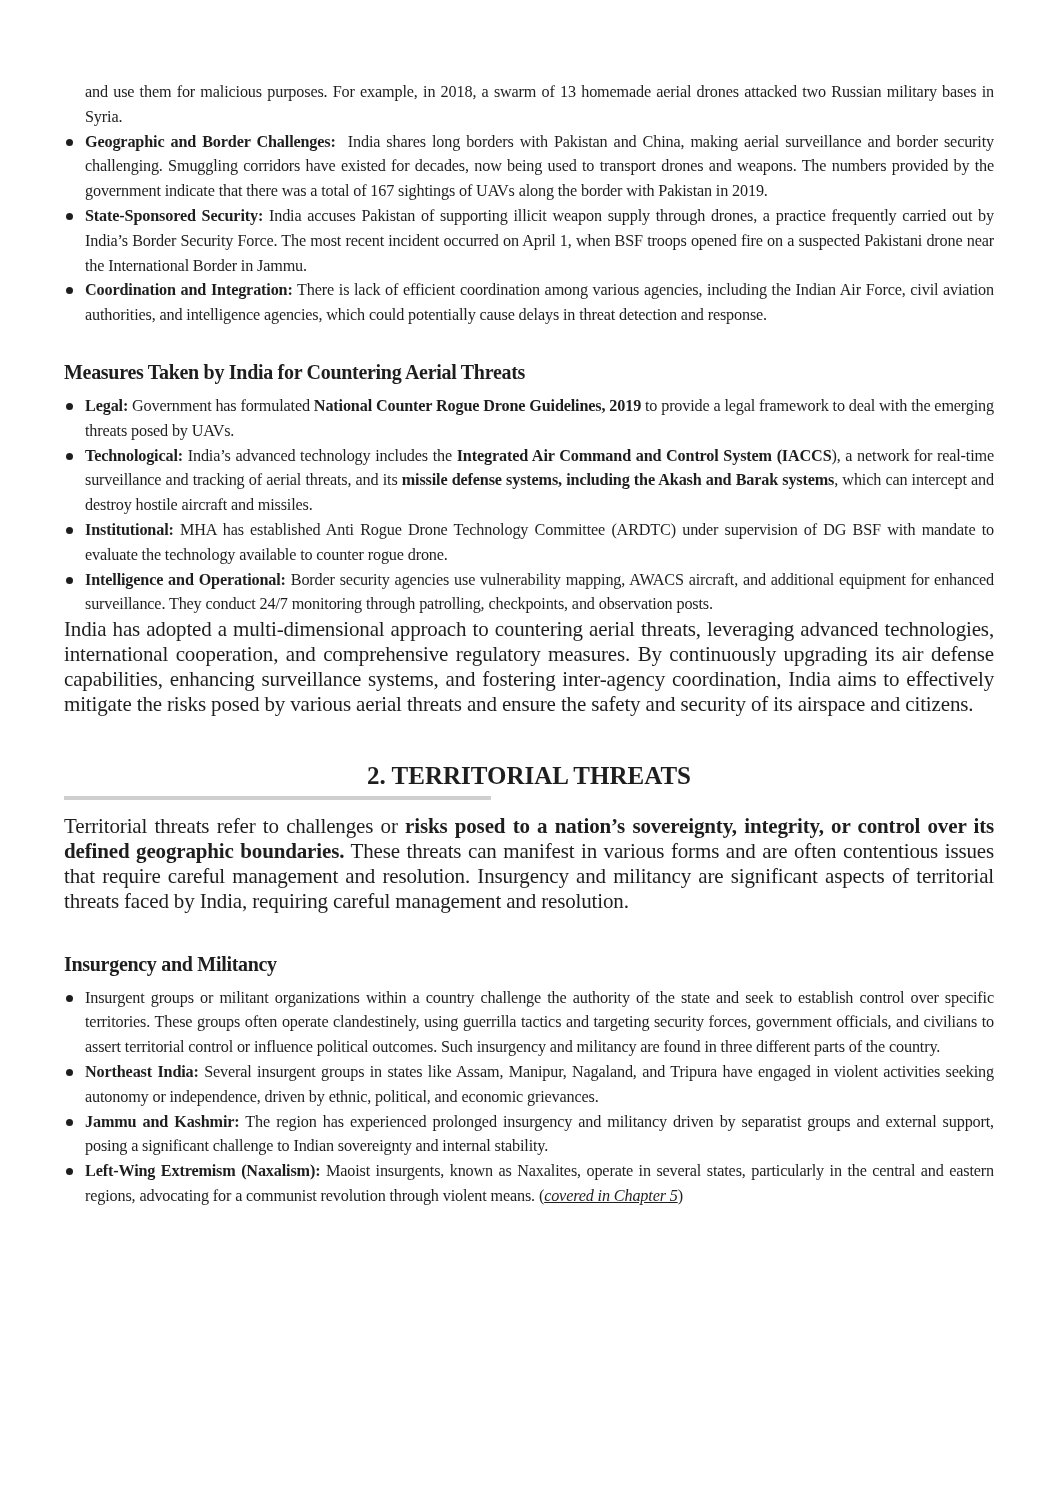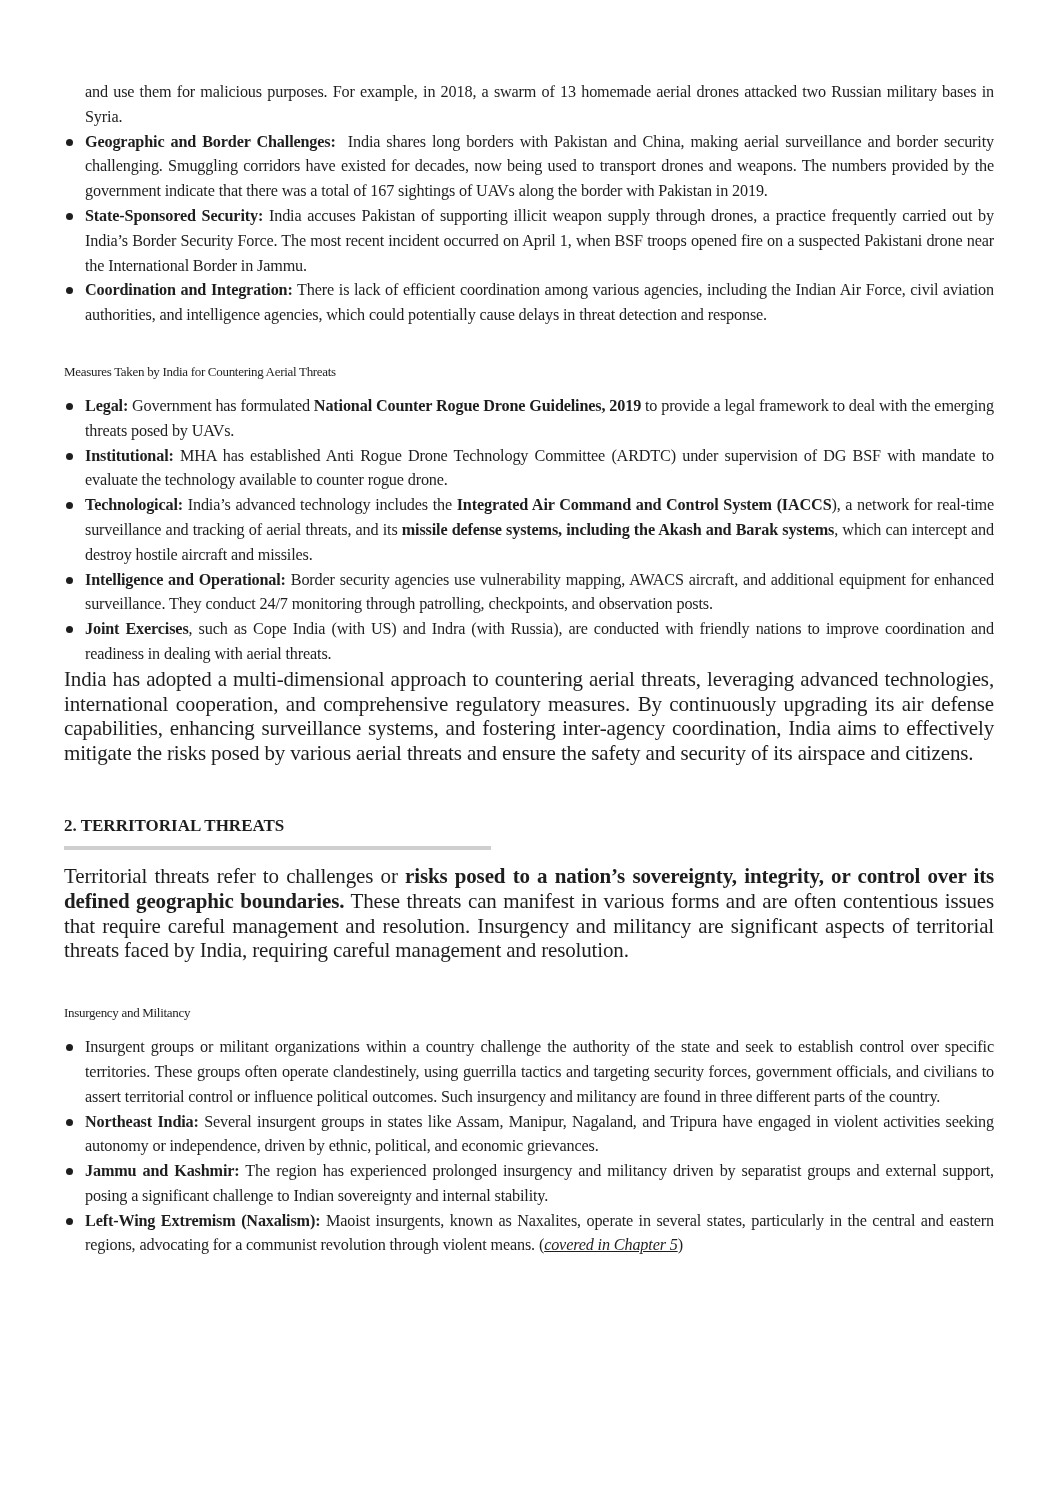--- a/index.html
+++ b/index.html
@@ -19,26 +19,27 @@
     font-size: 16.2px; line-height: 24.8px; text-align: justify;
     letter-spacing: -0.15px;
   }
   ul.bullets li .dot {
     position: absolute; left: 2px; top: 9px; width: 7px; height: 7px;
     border-radius: 50%; background: #1e1e1e;
   }
   ul.bullets li.cont { padding-left: 21px; }
   b, .b { font-weight: bold; }
   .subhead {
-    font-size: 13px; font-weight: normal; margin: 0; line-height: 24px;
+    font-size: 20px; font-weight: bold; margin: 0; line-height: 24px;
     letter-spacing: -0.3px;
   }
   .sechead {
-    font-size: 17px; font-weight: bold; margin: 0; line-height: 28px;
+    font-size: 25px; font-weight: bold; margin: 0; line-height: 28px;
     letter-spacing: 0;
+    text-align: center;
   }
   .secrule { width: 427px; height: 4px; background: #cfcfcf; margin-top: 6px; }
   i { font-style: italic; text-decoration: underline; }
 </style>
 </head>
 <body>
 
 <div class="page">
 
   <ul class="bullets">
@@ -61,33 +62,29 @@
 
   <h3 class="subhead" style="margin-top:32px;margin-bottom:10px;">Measures Taken by India for Countering Aerial Threats</h3>
 
   <ul class="bullets">
     <li>
       <span class="dot"></span>
       <b>Legal:</b><span> Government has formulated </span><b>National Counter Rogue Drone Guidelines, 2019</b><span> to provide a legal framework to deal with the emerging threats posed by UAVs.</span>
     </li>
     <li>
       <span class="dot"></span>
+      <b>Technological:</b><span> India’s advanced technology includes the </span><b>Integrated Air Command and Control System (IACCS</b><span>), a network for real-time surveillance and tracking of aerial threats, and its </span><b>missile defense systems, including the Akash and Barak systems</b><span>, which can intercept and destroy hostile aircraft and missiles.</span>
+    </li>
+    <li>
+      <span class="dot"></span>
       <b>Institutional:</b><span> MHA has established Anti Rogue Drone Technology Committee (ARDTC) under supervision of DG BSF with mandate to evaluate the technology available to counter rogue drone.</span>
     </li>
     <li>
       <span class="dot"></span>
-      <b>Technological:</b><span> India’s advanced technology includes the </span><b>Integrated Air Command and Control System (IACCS</b><span>), a network for real-time surveillance and tracking of aerial threats, and its </span><b>missile defense systems, including the Akash and Barak systems</b><span>, which can intercept and destroy hostile aircraft and missiles.</span>
-    </li>
-    <li>
-      <span class="dot"></span>
       <b>Intelligence and Operational:</b><span> Border security agencies use vulnerability mapping, AWACS aircraft, and additional equipment for enhanced surveillance. They conduct 24/7 monitoring through patrolling, checkpoints, and observation posts.</span>
-    </li>
-    <li>
-      <span class="dot"></span>
-      <b>Joint Exercises</b><span>, such as Cope India (with US) and Indra (with Russia), are conducted with friendly nations to improve coordination and readiness in dealing with aerial threats.</span>
     </li>
   </ul>
 
   <p class="p">India has adopted a multi-dimensional approach to countering aerial threats, leveraging advanced technologies, international cooperation, and comprehensive regulatory measures. By continuously upgrading its air defense capabilities, enhancing surveillance systems, and fostering inter-agency coordination, India aims to effectively mitigate the risks posed by various aerial threats and ensure the safety and security of its airspace and citizens.</p>
 
   <h2 class="sechead" style="margin-top:46px;">2. TERRITORIAL THREATS</h2>
   <div class="secrule"></div>
 
   <p class="p" style="margin-top:14px;"><span>Territorial threats refer to challenges or </span><b>risks posed to a nation’s sovereignty, integrity, or control over its defined geographic boundaries.</b><span> These threats can manifest in various forms and are often contentious issues that require careful management and resolution. Insurgency and militancy are significant aspects of territorial threats faced by India, requiring careful management and resolution.</span></p>
 

